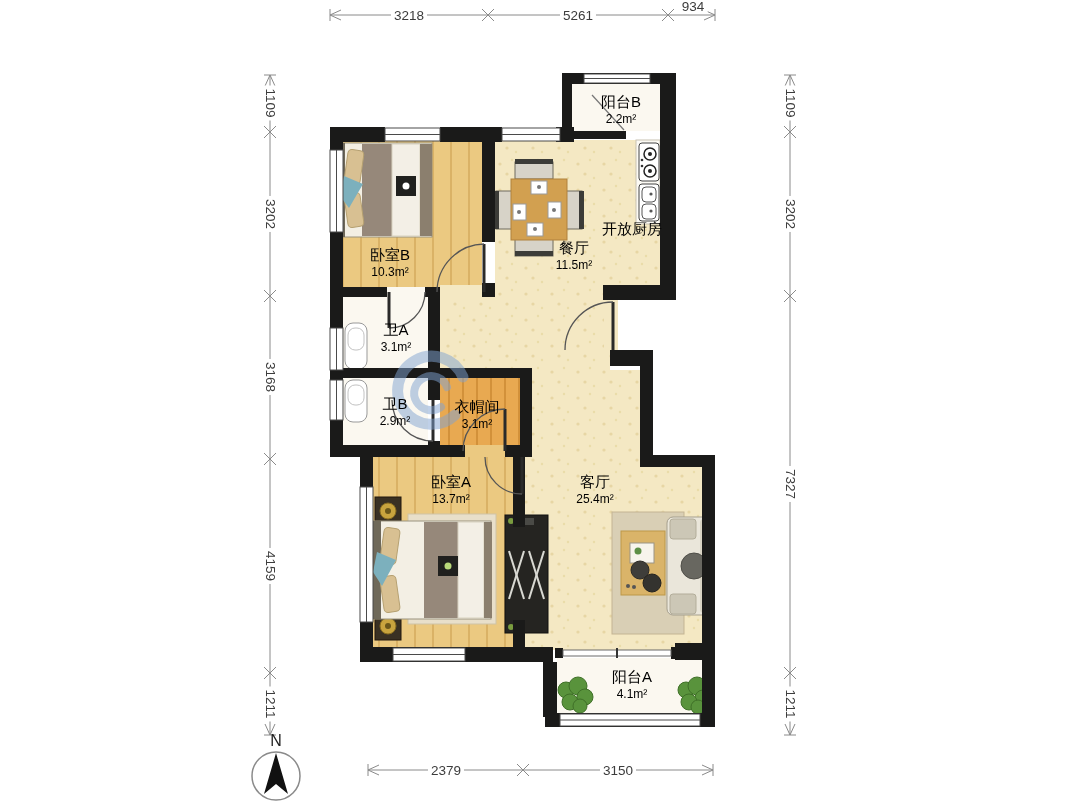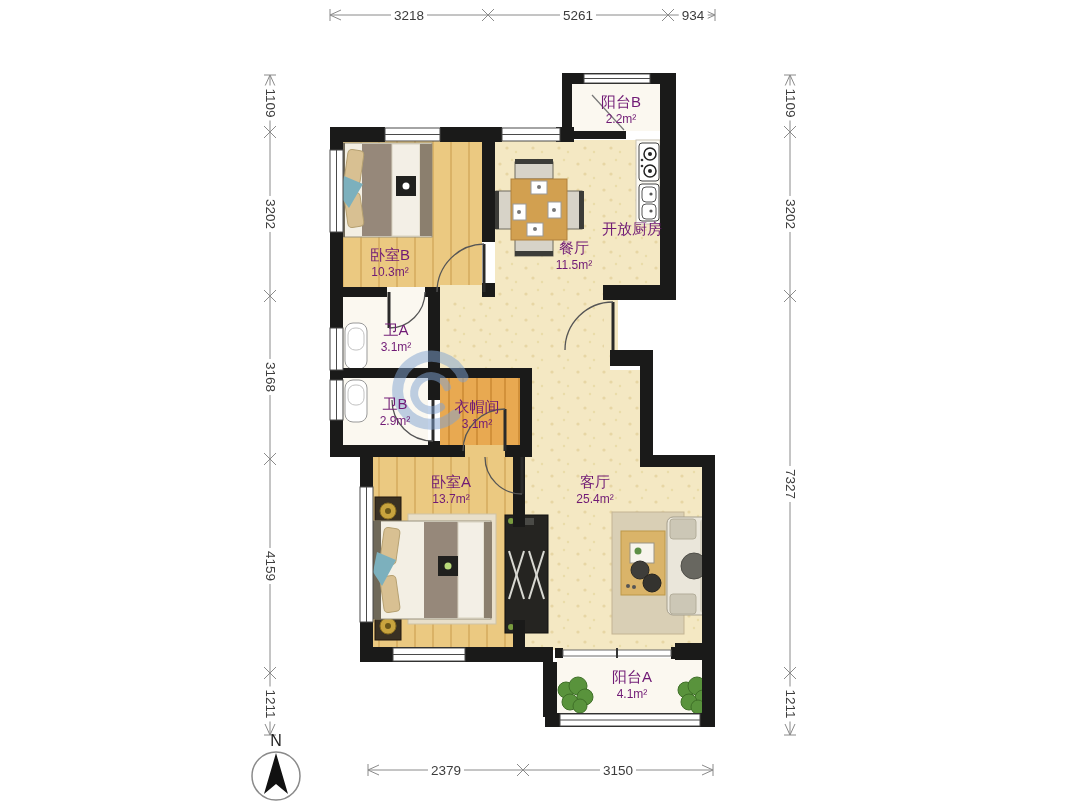--- a/index.html
+++ b/index.html
@@ -3,21 +3,21 @@
 <meta charset="utf-8">
 <style>
   html,body{margin:0;padding:0;background:#fff;}
   .stage{
     position:relative;width:1080px;height:803px;background:#ffffff;overflow:hidden;
     font-family:"Liberation Sans","DejaVu Sans",sans-serif;
   }
   .stage svg{position:absolute;left:0;top:0;}
   .room-label{
     position:absolute;transform:translate(-50%,-50%);text-align:center;
-    color:#701a75;line-height:1.25;white-space:nowrap;z-index:5;
+    color:#000000;line-height:1.25;white-space:nowrap;z-index:5;
   }
   .room-label .rname{font-size:15px;}
   .room-label .rarea{font-size:12px;}
   .dim{
     position:absolute;transform:translate(-50%,-50%);font-size:13.5px;color:#3c3c3c;
     background:#fff;padding:0 3px;white-space:nowrap;z-index:6;
   }
   .dim-v{transform:translate(-50%,-50%) rotate(90deg);}
   .compass-n{
     position:absolute;transform:translate(-50%,-50%);font-size:16px;color:#222;z-index:6;
@@ -423,21 +423,21 @@
   <div class="rname">客厅</div>
   <div class="rarea">25.4m²</div>
 </div>
 <div class="room-label" style="left:632px;top:685px">
   <div class="rname">阳台A</div>
   <div class="rarea">4.1m²</div>
 </div>
 
 <div class="dim" style="left:409px;top:15px">3218</div>
 <div class="dim" style="left:578px;top:15px">5261</div>
-<div class="dim" style="left:693px;top:15px">934</div>
+<div class="dim" style="left:693px;top:6px">934</div>
 
 <div class="dim" style="left:446px;top:770px">2379</div>
 <div class="dim" style="left:618px;top:770px">3150</div>
 
 <div class="dim dim-v" style="left:270px;top:103px">1109</div>
 <div class="dim dim-v" style="left:270px;top:214px">3202</div>
 <div class="dim dim-v" style="left:270px;top:377px">3168</div>
 <div class="dim dim-v" style="left:270px;top:566px">4159</div>
 <div class="dim dim-v" style="left:270px;top:704px">1211</div>
 

